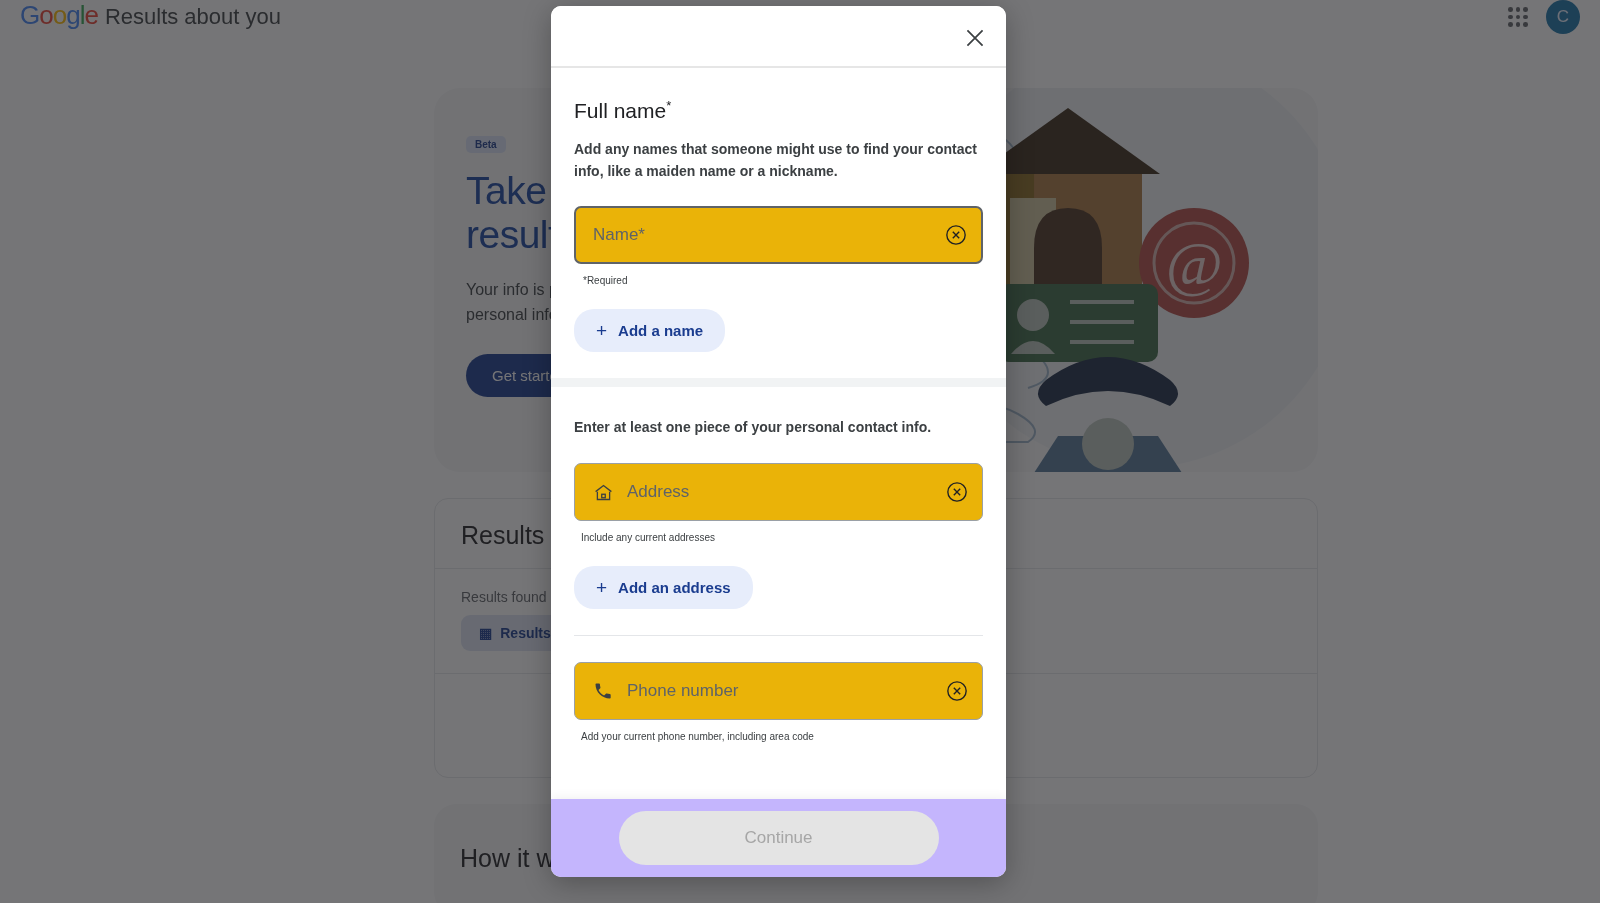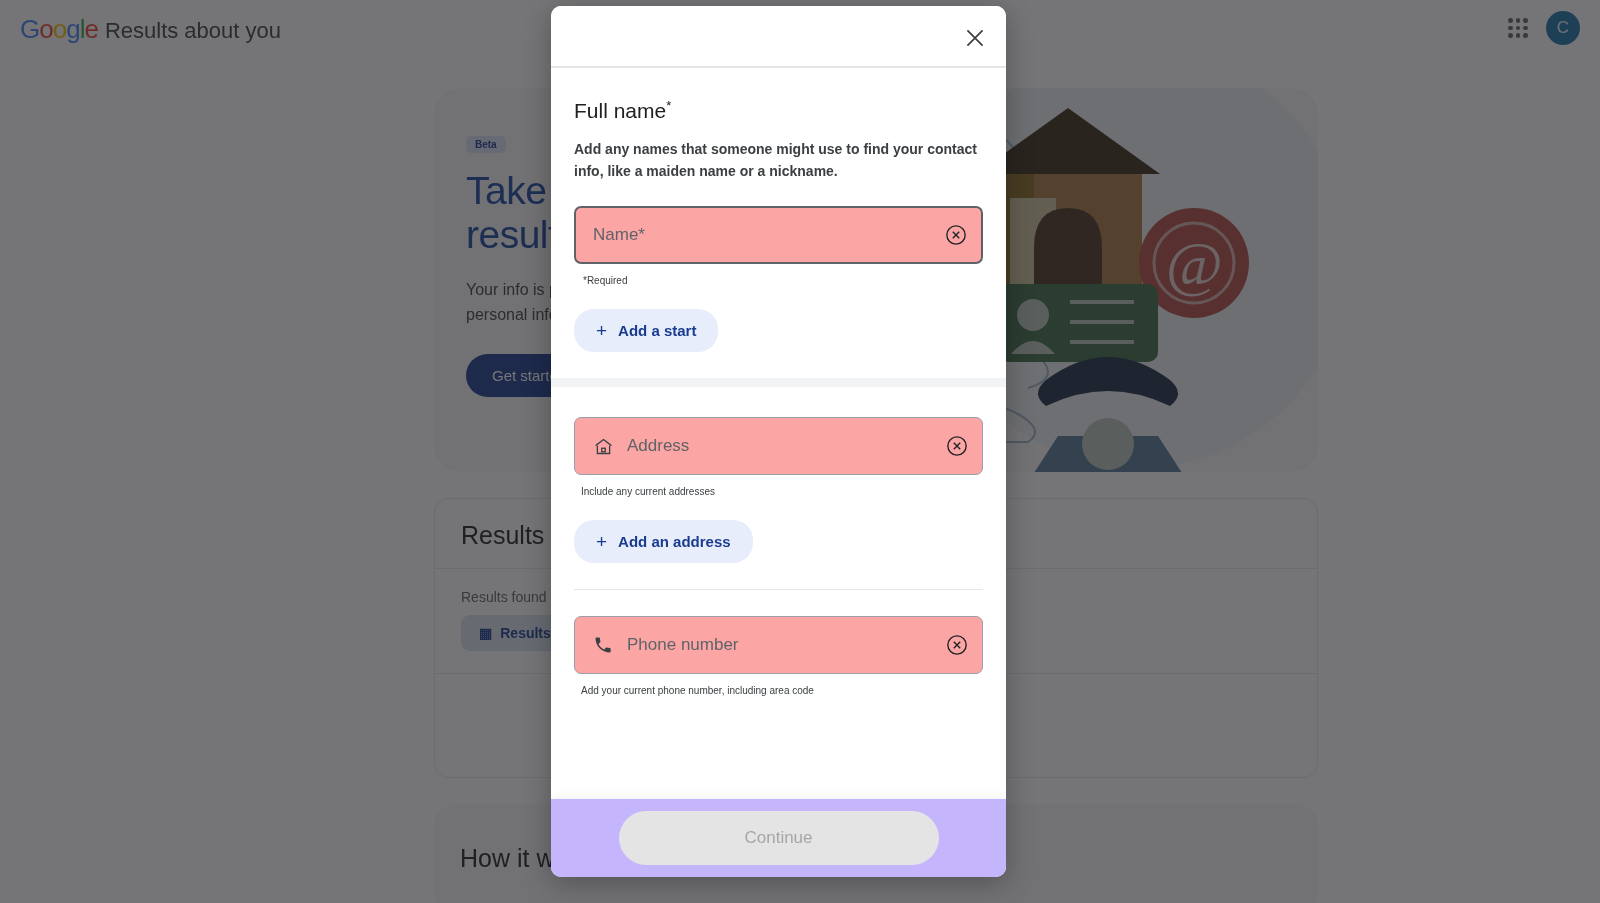--- a/index.html
+++ b/index.html
@@ -8,21 +8,21 @@
     overflow: hidden;
     font-family: "Liberation Sans", sans-serif;
     background: #ffffff;
   }
 
   
   #page-root { position: absolute; inset: 0; background: #ffffff; }
 
   .topbar {
     position: absolute; top: 0; left: 0; right: 0; height: 45px;
-    display: flex; align-items: flex-end; padding: 0 20px;
+    display: flex; align-items: flex-start; padding: 0 20px;
     background: #ffffff;
     gap: 12px;
   }
   .brand { display: flex; align-items: baseline; gap: 7px; }
   .g-logo { font-size: 26px; letter-spacing: -1px; font-weight: 400; }
   .g-logo .b { color: #4285F4; } .g-logo .r { color: #EA4335; }
   .g-logo .y { color: #FBBC05; } .g-logo .g { color: #34A853; }
   .product-name { font-size: 22px; color: #3c4043; font-weight: 400; }
 
   .topbar-right { margin-left: auto; display: flex; align-items: center; gap: 16px; }
@@ -108,21 +108,21 @@
   .sect { padding: 30px 23px 0 23px; }
   .sect h3 {
     font-size: 21px; color: #202124; font-weight: 400; margin-bottom: 16px;
   }
   .req-star { font-size: 13px; vertical-align: super; }
   .sect p.desc { font-size: 14px; line-height: 1.55; color: #3c4043; margin-bottom: 24px; font-weight: bold; }
 
   .field {
     position: relative; display: flex; align-items: center;
     height: 58px; border: 1px solid #9aa0a6; border-radius: 7px;
-    padding: 0 46px 0 18px; background: #fca5a5;
+    padding: 0 46px 0 18px; background: #eab308;
   }
   .field.focused { border: 2px solid #5f6368; padding-left: 17px; }
   .field .lead-icon { width: 26px; margin-right: 8px; color: #3c4043; display: flex; align-items: center; }
   .field .ph { font-size: 17px; color: #5f6368; }
   .field .clear {
     position: absolute; right: 14px; top: 50%; transform: translateY(-50%);
     background: none; border: none; cursor: pointer; color: #202124;
     width: 22px; height: 22px; padding: 0;
   }
   .field-note { font-size: 10px; color: #3c4043; margin: 11px 0 0 7px; }
@@ -275,27 +275,28 @@
           <svg viewBox="0 0 24 24" width="22" height="22">
               <circle cx="12" cy="12" r="10" fill="none" stroke="currentColor" stroke-width="1.5"></circle>
               <path d="M8.5 8.5 L15.5 15.5 M15.5 8.5 L8.5 15.5" stroke="currentColor" stroke-width="1.5" fill="none"></path>
             </svg>
         </button>
       </div>
       <div class="field-note req">*Required</div>
 
       <button class="pill-btn">
         <span class="pill-plus">+</span>
-        <span>Add a start</span>
+        <span>Add a name</span>
       </button>
     </div>
 
     <div class="band"></div>
 
     <div class="sect">
+      <p class="desc">Enter at least one piece of your personal contact info.</p>
 
       <div class="field">
         <span class="lead-icon">
           <svg viewBox="0 0 24 24" width="21" height="21" fill="none" stroke="currentColor" stroke-width="1.5">
               <path d="M3 11 L12 4 L21 11"></path>
               <path d="M5 11 L5 20 L19 20 L19 11"></path>
               <rect x="10" y="14" width="4" height="4"></rect>
             </svg>
         </span>
         <span class="ph">Address</span>

